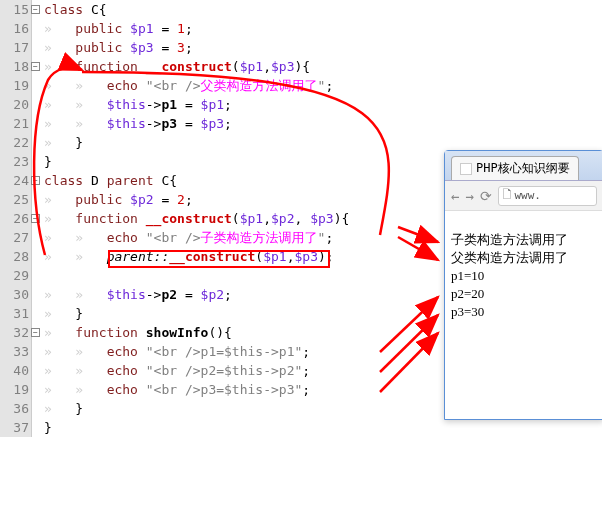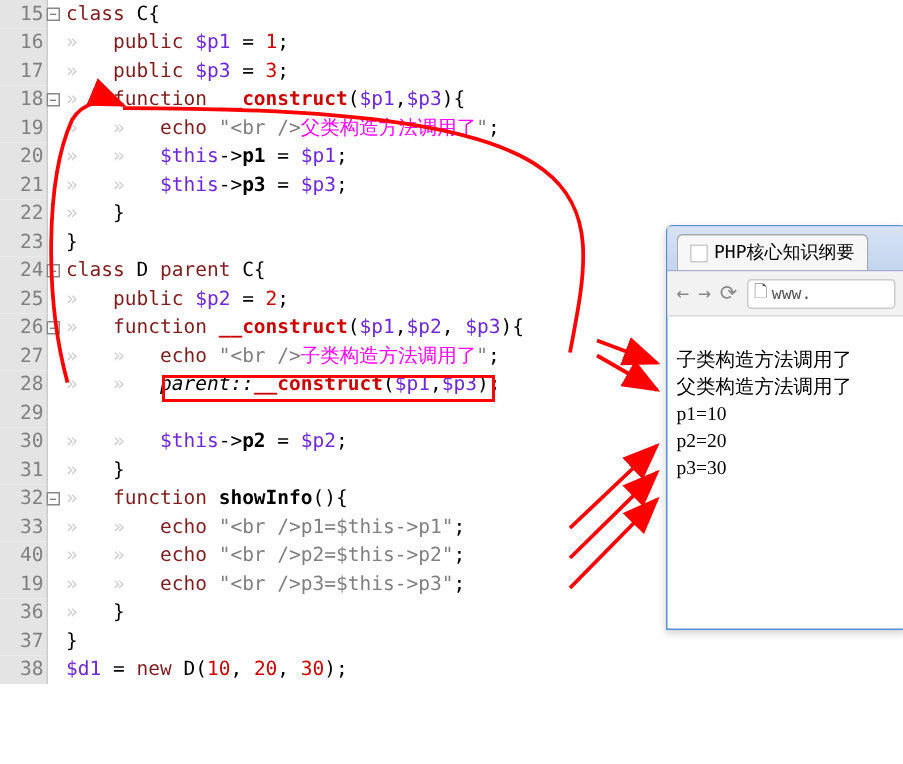--- a/index.html
+++ b/index.html
@@ -51,21 +51,20 @@
     <div class="line"><div class="gutter">28</div><div class="code"><span class="ws">»   »   </span><span class="parentcall">parent::</span><span class="magic">__construct</span><span class="op">(</span><span class="var">$p1</span><span class="op">,</span><span class="var">$p3</span><span class="op">);</span></div></div>
     <div class="line"><div class="gutter">29</div><div class="code"></div></div>
     <div class="line"><div class="gutter">30</div><div class="code"><span class="ws">»   »   </span><span class="var">$this</span><span class="op">-&gt;</span><span class="fn">p2</span><span class="op"> = </span><span class="var">$p2</span><span class="op">;</span></div></div>
     <div class="line"><div class="gutter">31</div><div class="code"><span class="ws">»   </span><span class="op">}</span></div></div>
     <div class="line"><div class="gutter">32<div class="fold">−</div></div><div class="code"><span class="ws">»   </span><span class="kw">function</span><span class="op"> </span><span class="fn">showInfo</span><span class="op">(){</span></div></div>
     <div class="line"><div class="gutter">33</div><div class="code"><span class="ws">»   »   </span><span class="kw">echo</span><span class="op"> </span><span class="str">"&lt;br /&gt;p1=$this-&gt;p1"</span><span class="op">;</span></div></div>
     <div class="line"><div class="gutter">40</div><div class="code"><span class="ws">»   »   </span><span class="kw">echo</span><span class="op"> </span><span class="str">"&lt;br /&gt;p2=$this-&gt;p2"</span><span class="op">;</span></div></div>
     <div class="line"><div class="gutter">19</div><div class="code"><span class="ws">»   »   </span><span class="kw">echo</span><span class="op"> </span><span class="str">"&lt;br /&gt;p3=$this-&gt;p3"</span><span class="op">;</span></div></div>
     <div class="line"><div class="gutter">36</div><div class="code"><span class="ws">»   </span><span class="op">}</span></div></div>
     <div class="line"><div class="gutter">37</div><div class="code"><span class="op">}</span></div></div>
-    <div class="line"><div class="gutter">38</div><div class="code"><span class="var">$d1</span><span class="op"> = </span><span class="kw">new</span><span class="op"> D(</span><span class="num">10</span><span class="op">, </span><span class="num">20</span><span class="op">, </span><span class="num">30</span><span class="op">);</span></div></div>
   </div>
 
 <div class="red-box" style="left:108px; top:250px; width:222px; height:18px;"></div>
 
 <svg class="arrows" width="602" height="509">
   <defs>
     <marker id="ah" markerWidth="10" markerHeight="8" refX="9" refY="4" orient="auto">
       <path d="M0,0 L10,4 L0,8 Z" fill="red"></path>
     </marker>
   </defs>

